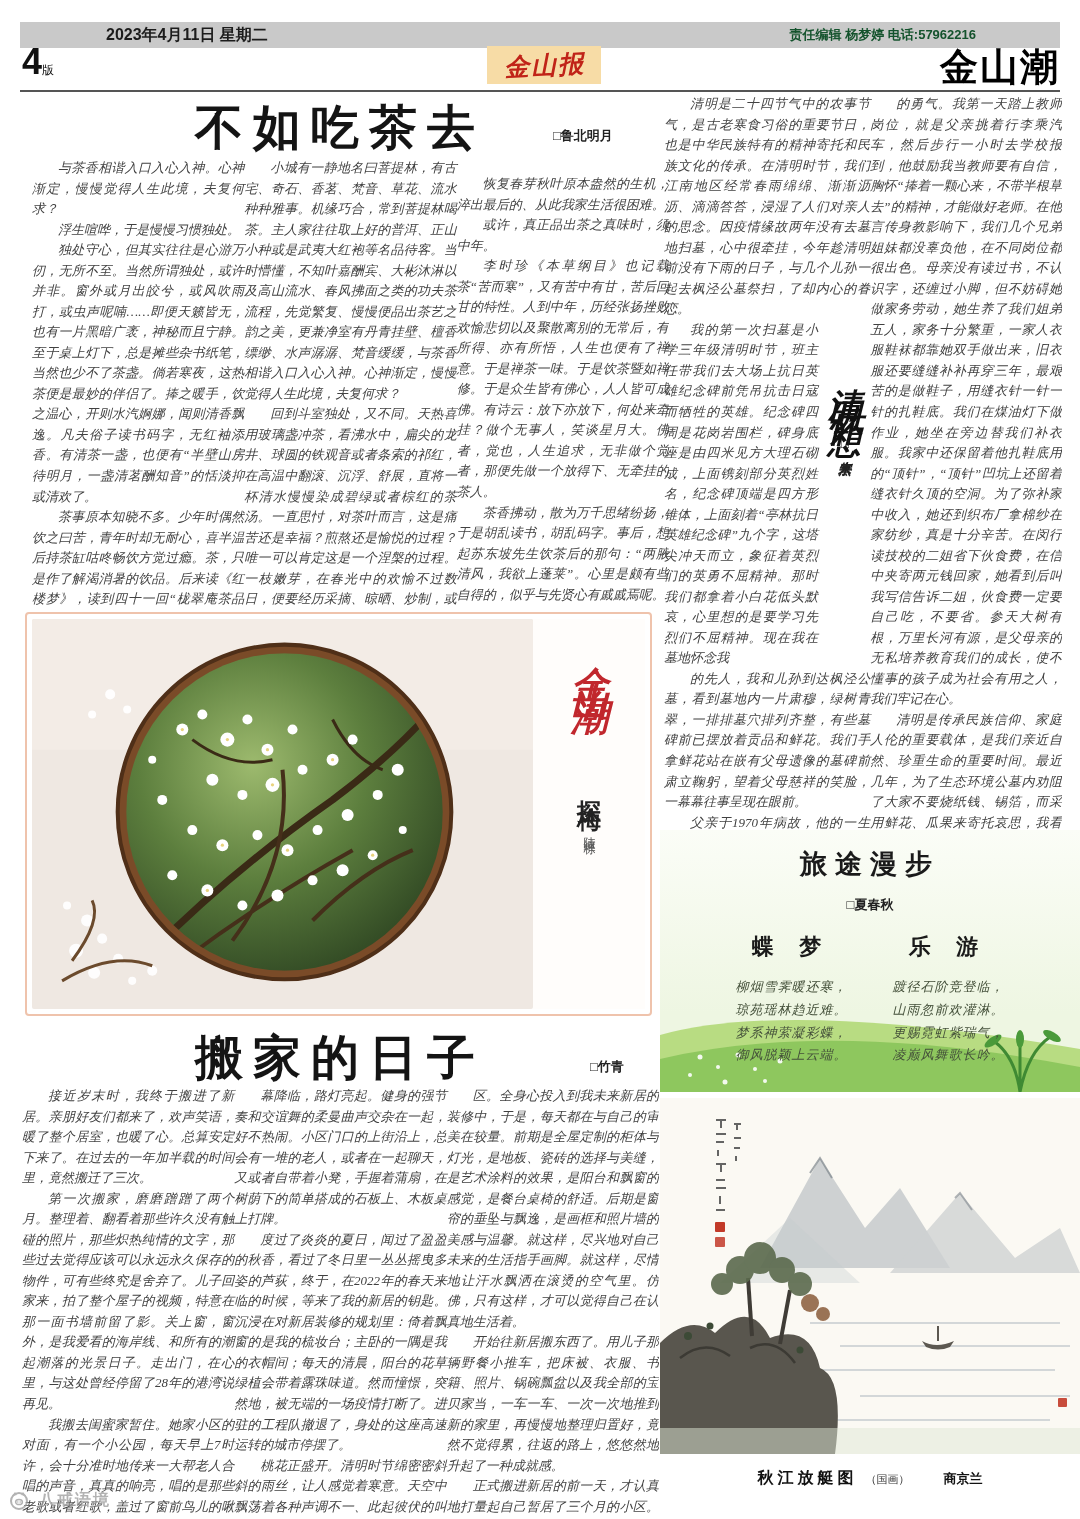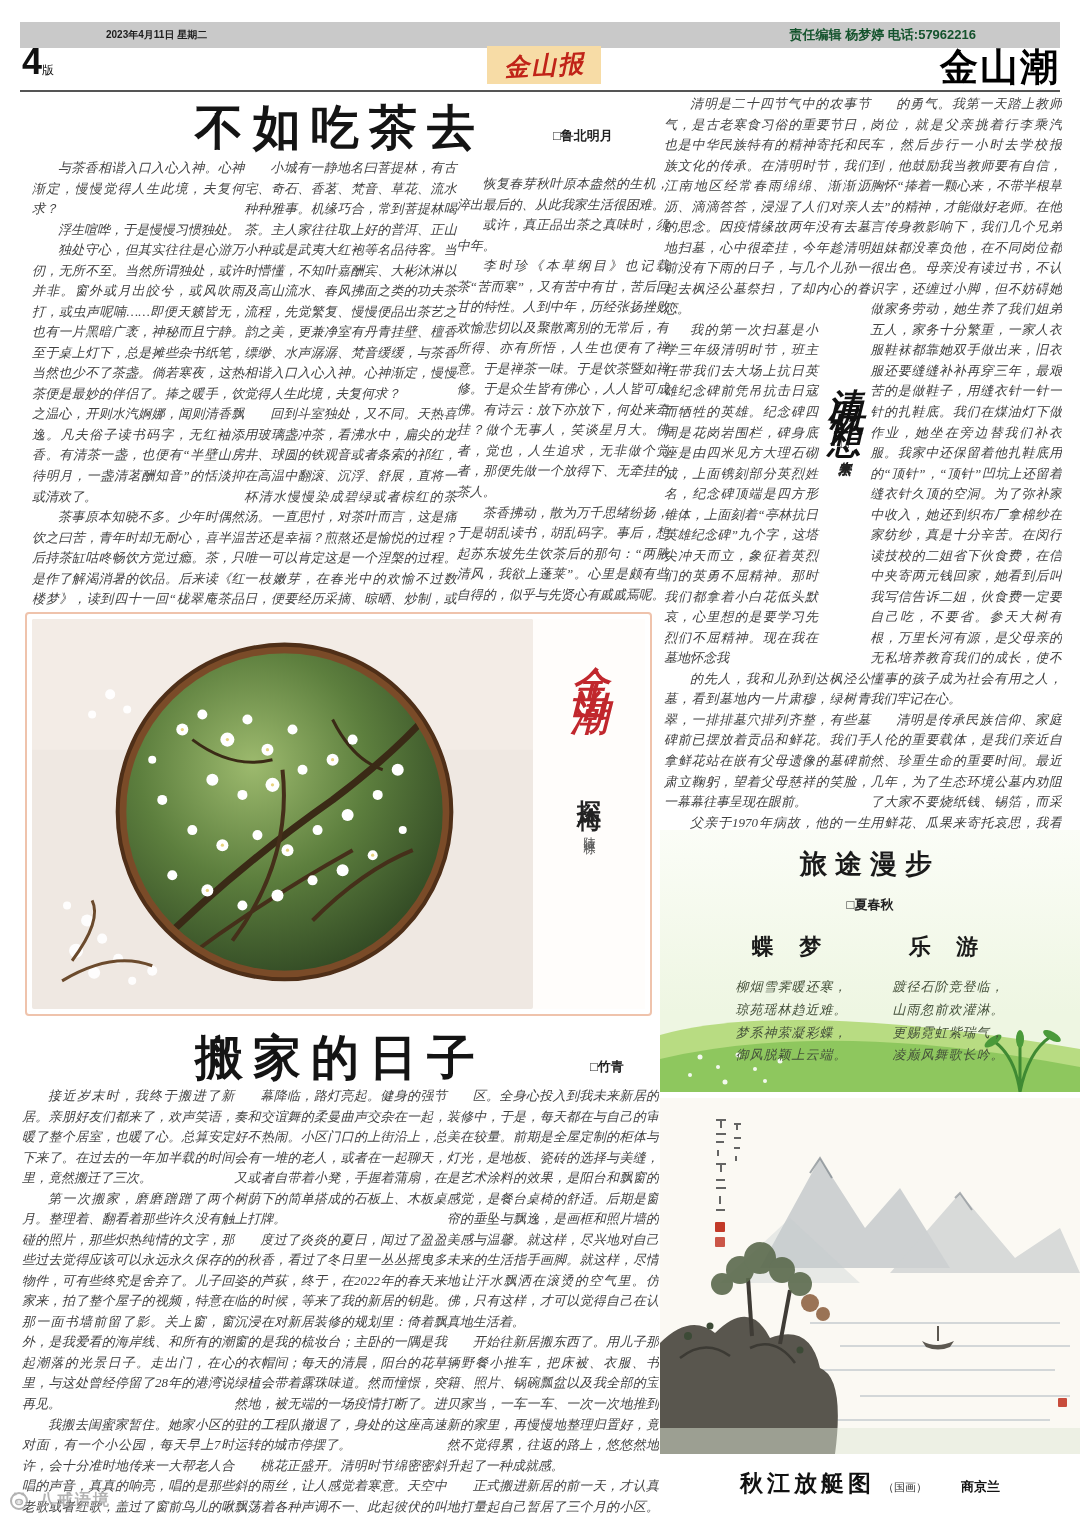--- a/index.html
+++ b/index.html
@@ -1,21 +1,21 @@
 <!DOCTYPE html>
 <html><head>
 <meta charset="utf-8">
 <style>
   * { margin:0; padding:0; box-sizing:border-box; }
   body { background:#e9e9e9; font-family:"Liberation Serif","DejaVu Serif",serif; }
   .page { position:relative; width:1080px; height:1519px; margin:0 auto; background:#ffffff; overflow:hidden; color:#3d3d3d; }
 
   
   .header-bar { position:absolute; left:20px; top:22px; width:1040px; height:26px; background:#c9c9c9; }
-  .header-date { position:absolute; left:86px; top:0; line-height:26px; font-size:10px; font-weight:bold; color:#1c1c1c; font-family:"Liberation Sans","DejaVu Sans",sans-serif; }
+  .header-date { position:absolute; left:86px; top:0; line-height:26px; font-size:16px; font-weight:bold; color:#1c1c1c; font-family:"Liberation Sans","DejaVu Sans",sans-serif; }
   .header-editor { position:absolute; right:84px; top:0; line-height:26px; font-size:13px; font-weight:bold; color:#14532d; font-family:"Liberation Sans","DejaVu Sans",sans-serif; }
   .page-num { position:absolute; left:22px; top:44px; font-family:"Liberation Sans","DejaVu Sans",sans-serif; color:#111; }
   .page-num .num { font-size:36px; font-weight:bold; line-height:1; }
   .page-num .lab { font-size:12px; }
   .masthead { position:absolute; left:487px; top:46px; width:114px; height:38px; background:#f7dca6; display:flex; align-items:center; justify-content:center; }
   .masthead span { color:#c02318; font-size:25px; font-weight:bold; font-style:italic; letter-spacing:2px; transform:rotate(-3deg); }
   .section-title { position:absolute; right:20px; top:42px; font-size:38px; font-weight:900; color:#000; letter-spacing:2px; font-family:"Liberation Sans","DejaVu Sans",sans-serif; }
   .header-rule { position:absolute; left:20px; top:90px; width:1040px; border-top:2px solid #555; }
 
   
@@ -45,21 +45,21 @@
   .poems-title { text-align:center; padding-top:16px; font-size:27px; font-weight:900; letter-spacing:8px; color:#1a1a1a; }
   .poems-byline { text-align:center; margin-top:14px; font-size:13px; font-weight:bold; color:#222; }
   .poems-row { display:flex; justify-content:center; gap:45px; margin-top:18px; position:relative; z-index:2; }
   .poem-title { text-align:center; font-size:22px; font-weight:900; letter-spacing:10px; color:#1a1a1a; }
   .poem-lines { margin-top:14px; font-size:13px; font-style:italic; color:#44503a; line-height:1.75; letter-spacing:1px; }
   .poems-grass { position:absolute; left:0; bottom:0; width:420px; height:95px; z-index:1; }
 
   
   .painting { position:absolute; left:660px; top:1098px; width:420px; height:356px; }
   .painting-caption { position:absolute; left:660px; top:1468px; width:420px; display:flex; justify-content:center; align-items:baseline; gap:8px; }
-  .cap-main { font-size:23px; font-weight:900; letter-spacing:4px; color:#111; }
+  .cap-main { font-size:16px; font-weight:900; letter-spacing:4px; color:#111; }
   .cap-type { font-size:11px; color:#333; }
   .cap-artist { font-size:13px; font-weight:bold; color:#111; margin-left:26px; }
 
   
   .watermark { position:absolute; left:8px; top:1489px; display:flex; align-items:center; gap:9px; opacity:.75; }
   .watermark svg { display:block; }
   .watermark span { font-size:16px; font-weight:bold; color:#9a9a9a; font-family:"Liberation Sans","DejaVu Sans",sans-serif; letter-spacing:2px; }
 </style>
 </head>
 <body>

